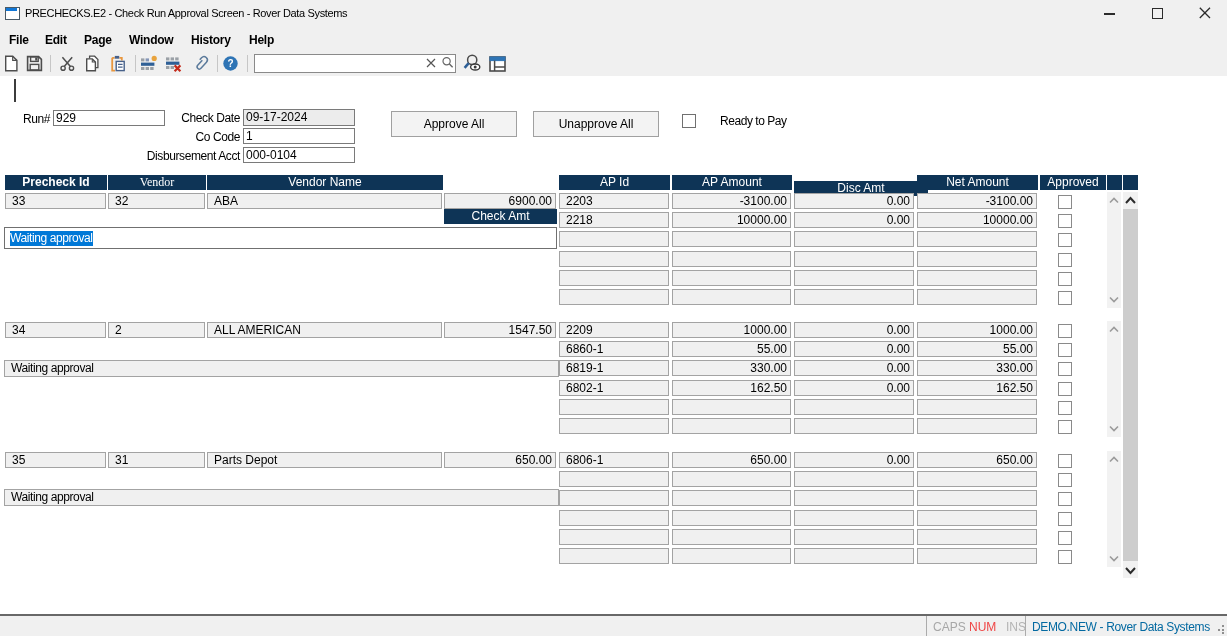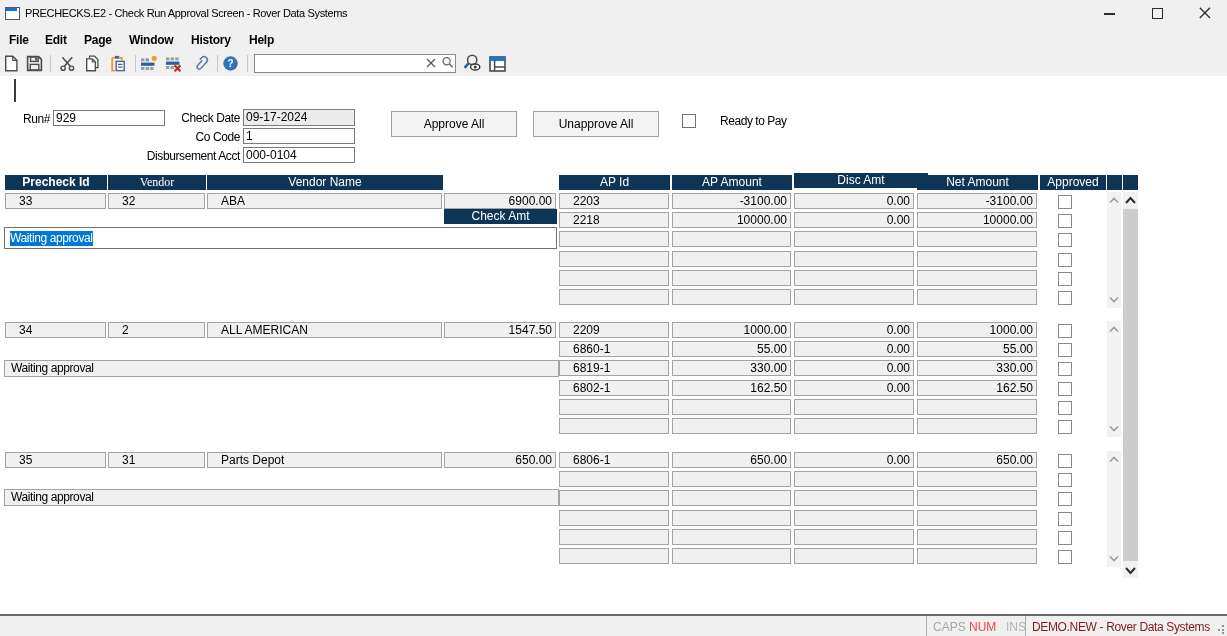--- a/index.html
+++ b/index.html
@@ -1,21 +1,21 @@
 <!DOCTYPE html>
 <html><head><meta charset="utf-8">
 <style>
 html,body{margin:0;padding:0;}
 body{width:1227px;height:636px;position:relative;overflow:hidden;
   font-family:"Liberation Sans",sans-serif;font-size:12px;color:#000;background:#fff;}
 .abs{position:absolute;}
 #chrome{left:0;top:0;width:1227px;height:76px;background:#f0f0f0;}
 .hcell{background:#0e3456;color:#fff;text-align:center;height:15px;line-height:15px;font-size:12px;overflow:hidden;}
 .cell{box-sizing:border-box;background:#f0f0f0;border:1px solid #a3a3a3;height:16px;line-height:14px;font-size:12px;overflow:hidden;white-space:nowrap;}
-.cl{padding-left:13px;text-align:left;}
+.cl{padding-left:6px;text-align:left;}
 .cr{padding-right:3px;text-align:right;}
 .cb{width:12px;height:12px;background:#fff;border:1px solid #8a8a8a;}
 .sbin{background:#f2f2f2;}
 .menu{top:33px;height:15px;line-height:15px;letter-spacing:-0.25px;font-weight:bold;}
 .lab{height:14px;line-height:14px;text-align:right;letter-spacing:-0.4px;}
 </style></head><body>
 <div class="abs" id="chrome"></div>
 
 <div class="abs" style="left:5px;top:7px;width:13px;height:11px;border:1px solid #4a5a66;background:#fff;"></div>
 <div class="abs" style="left:6px;top:8px;width:11px;height:3px;background:#1177d7;"></div>
@@ -124,21 +124,21 @@
 <div class="abs" style="left:391px;top:111px;width:124px;height:24px;background:#f3f3f3;border:1px solid #a0a0a0;text-align:center;line-height:24px;">Approve All</div>
 <div class="abs" style="left:533px;top:111px;width:124px;height:24px;background:#f3f3f3;border:1px solid #a0a0a0;text-align:center;line-height:24px;">Unapprove All</div>
 <div class="abs" style="left:682px;top:114px;width:12px;height:12px;background:#fff;border:1px solid #707070;"></div>
 <div class="abs" style="left:700px;top:114px;height:14px;line-height:14px;letter-spacing:-0.45px;margin-left:20px;">Ready to Pay</div>
 <div class="abs hcell" style="left:5px;top:175px;width:102px;font-weight:bold;">Precheck Id</div>
 <div class="abs hcell" style="left:108px;top:175px;width:98px;font-family:Liberation Serif, serif;">Vendor</div>
 <div class="abs hcell" style="left:207px;top:175px;width:236px;">Vendor Name</div>
 <div class="abs hcell" style="left:444px;top:175px;width:113px;margin-top:34px;">Check Amt</div>
 <div class="abs hcell" style="left:559px;top:175px;width:111px;">AP Id</div>
 <div class="abs hcell" style="left:672px;top:175px;width:120px;">AP Amount</div>
-<div class="abs hcell" style="left:794px;top:173px;width:134px;">Disc Amt</div>
+<div class="abs hcell" style="left:794px;top:181px;width:134px;">Disc Amt</div>
 <div class="abs hcell" style="left:917px;top:175px;width:121px;">Net Amount</div>
 <div class="abs hcell" style="left:1040px;top:175px;width:66px;">Approved</div>
 <div class="abs hcell" style="left:1107px;top:175px;width:15px;"></div>
 <div class="abs hcell" style="left:1123px;top:175px;width:15px;"></div>
 <div class="abs cell cl" style="left:5px;top:193px;width:101px;">33</div>
 <div class="abs cell cl" style="left:108px;top:193px;width:97px;">32</div>
 <div class="abs cell cl" style="left:207px;top:193px;width:235px;">ABA</div>
 <div class="abs cell cr" style="left:444px;top:193px;width:112px;">6900.00</div>
 <div class="abs cell cl" style="left:559px;top:193px;width:110px;">2203</div>
 <div class="abs cell cr" style="left:672px;top:193px;width:119px;">-3100.00</div>
@@ -274,19 +274,19 @@
     <path d="M1 2 L5.5 7 L10 2" fill="none" stroke="#2b2b2b" stroke-width="2"></path>
   </svg>
 
 <div class="abs" style="left:0;top:614px;width:1227px;height:2px;background:#686868;"></div>
 <div class="abs" style="left:0;top:616px;width:1227px;height:20px;background:#f0f0f0;"></div>
 <div class="abs" style="left:926px;top:616px;width:1px;height:20px;background:#ababab;"></div>
 <div class="abs" style="left:1025px;top:616px;width:1px;height:20px;background:#ababab;"></div>
 <div class="abs" style="left:933px;top:620px;color:#a7a7a7;">CAPS</div>
 <div class="abs" style="left:969px;top:620px;color:#ef4444;">NUM</div>
 <div class="abs" style="left:1006px;top:620px;color:#b3b3b3;">INS</div>
-<div class="abs" style="left:1032px;top:620px;color:#7f1d1d;letter-spacing:-0.35px;text-align:right;">DEMO.NEW - Rover Data Systems</div>
+<div class="abs" style="left:1032px;top:620px;color:#0369a1;letter-spacing:-0.35px;text-align:right;">DEMO.NEW - Rover Data Systems</div>
 <svg class="abs" style="left:1215px;top:624px" width="10" height="10">
 <rect x="7" y="1" width="2" height="2" fill="#8f8f8f"></rect>
 <rect x="7" y="5" width="2" height="2" fill="#8f8f8f"></rect>
 <rect x="3" y="5" width="2" height="2" fill="#8f8f8f"></rect>
 <rect x="7" y="8" width="2" height="2" fill="#8f8f8f"></rect>
 </svg>
 
 </body></html>

